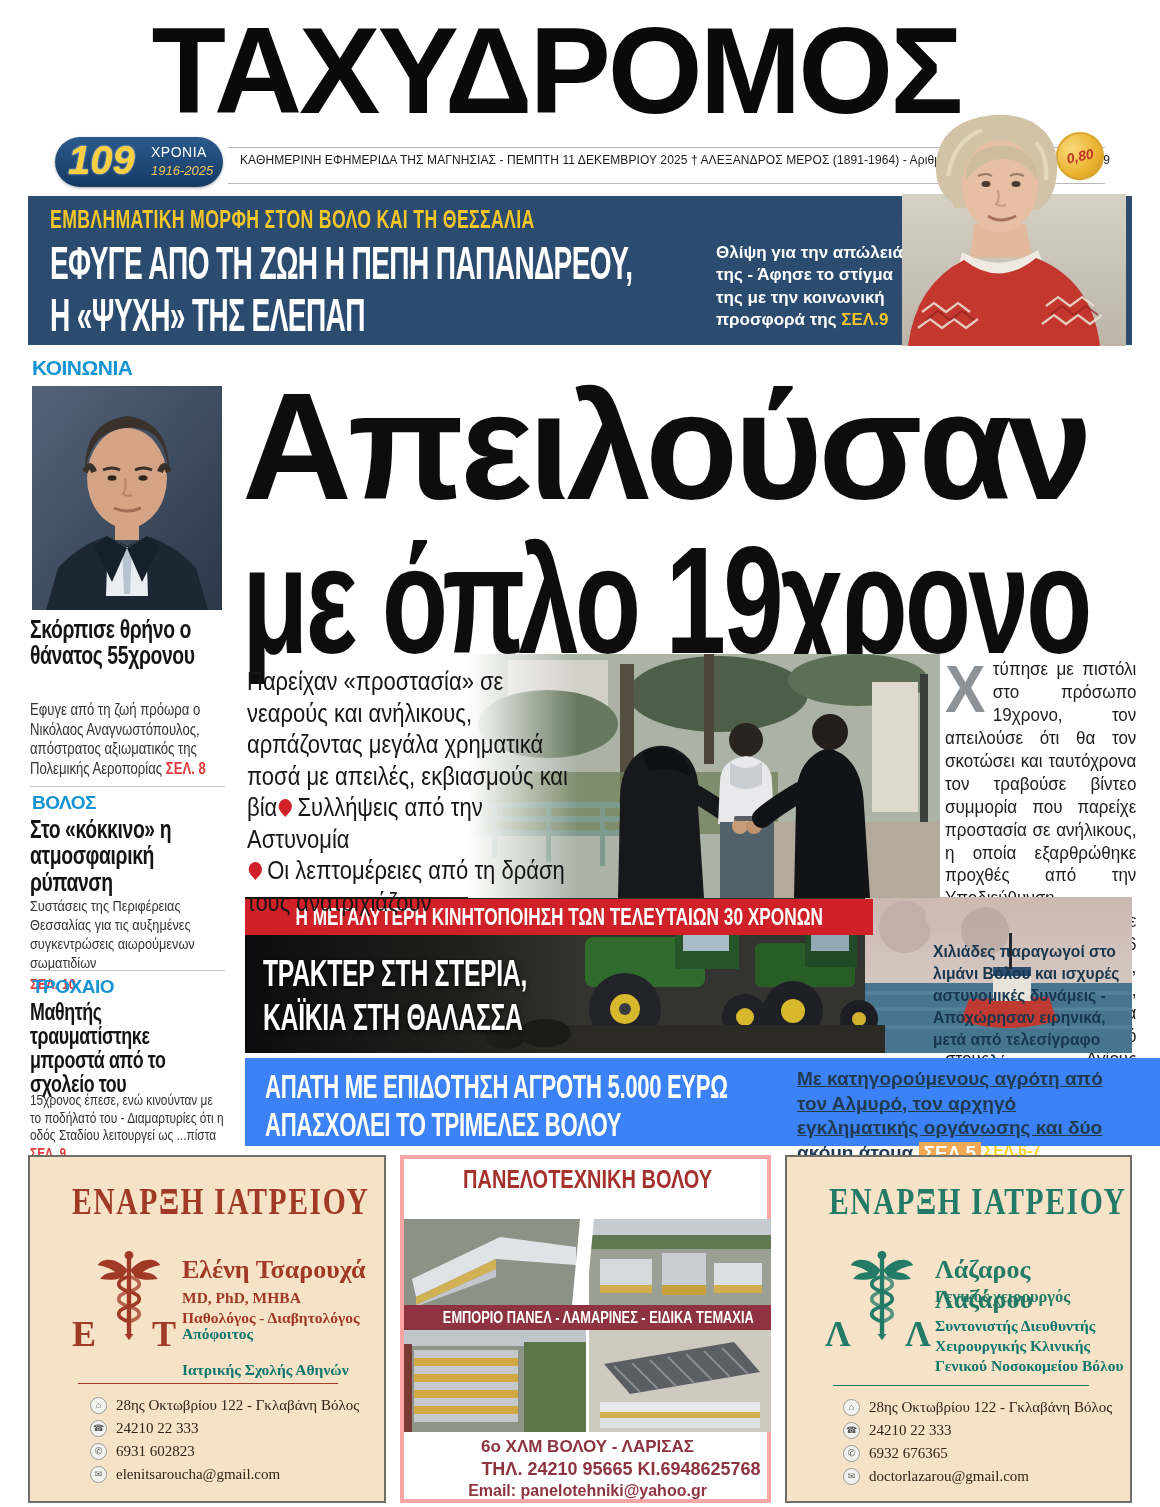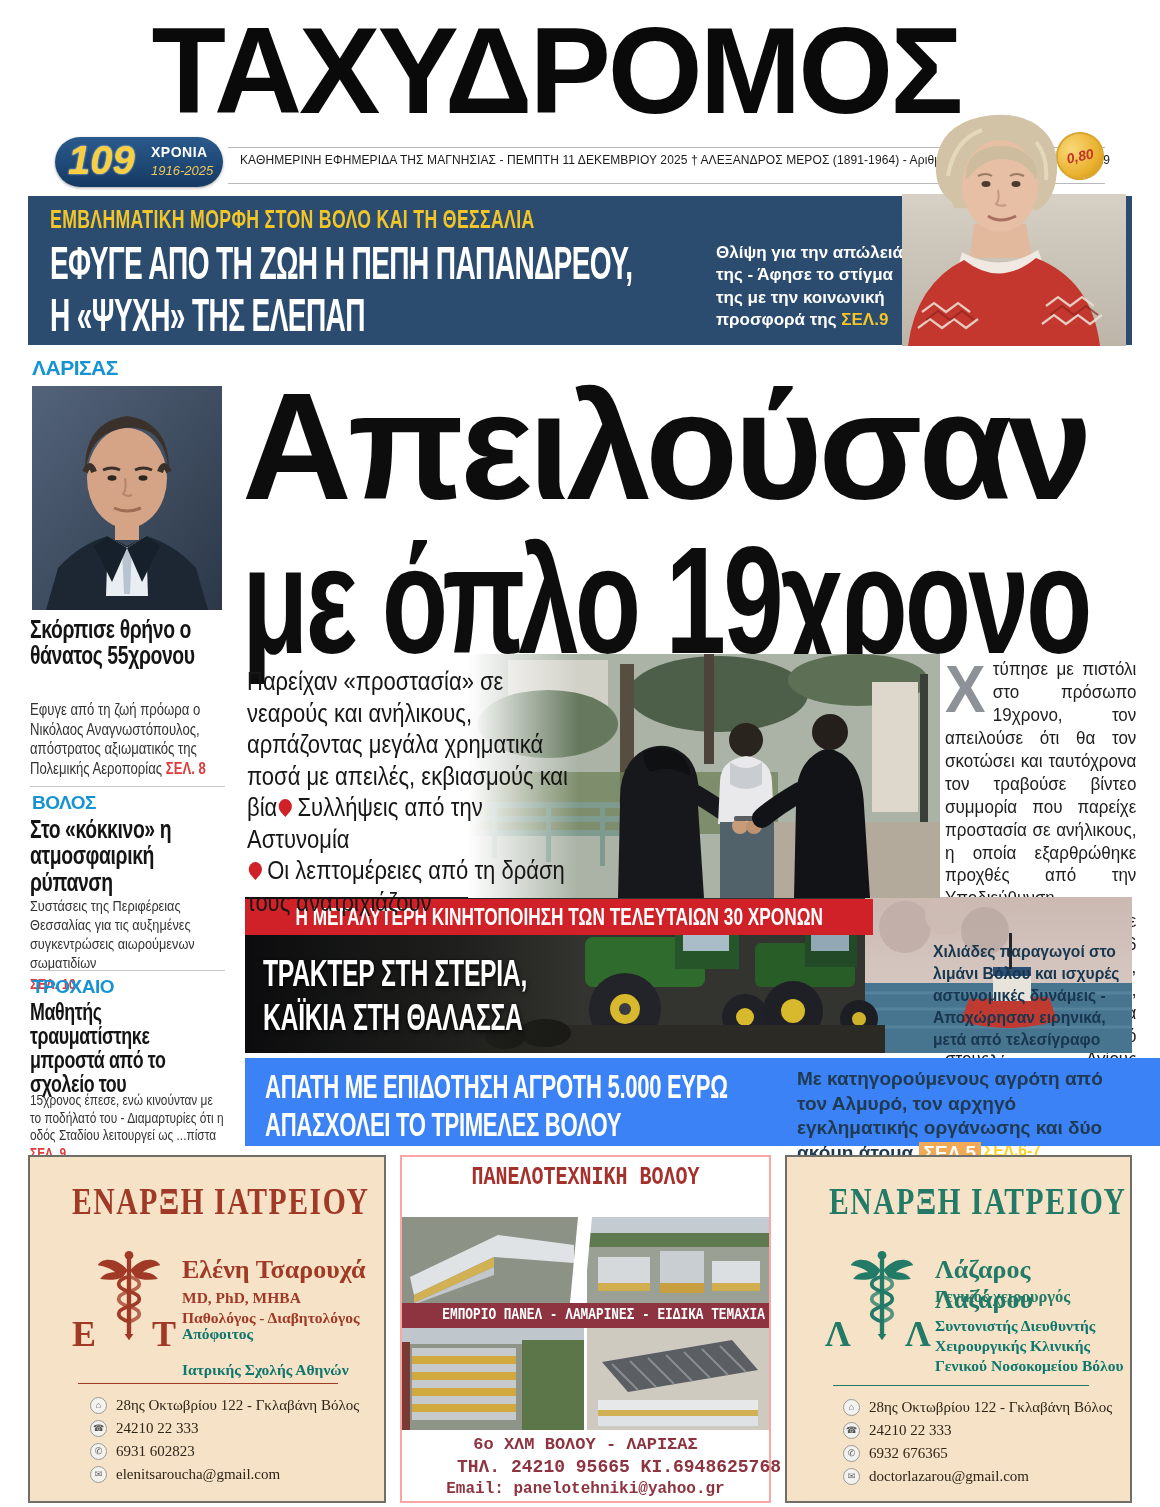--- a/index.html
+++ b/index.html
@@ -9,21 +9,21 @@
   .sx{transform-origin:left top;}
   .sxc{transform-origin:center top;display:inline-block;}
   
   .mast-title{width:1112px;text-align:center;font-weight:700;font-size:122px;
               letter-spacing:-3px;line-height:1;color:#0a0a0a;}
   .rule{height:1px;background:#b9b9b9;}
   .badge{width:168px;height:50px;border-radius:26px;
          background:linear-gradient(180deg,#2a5a8c,#153a63);box-shadow:0 1px 3px rgba(0,0,0,.35);}
   .badge .num{position:absolute;left:13px;top:1px;font-size:40px;font-weight:700;font-style:italic;
               color:#f8cf40;text-shadow:0 0 2px #fff;}
-  .badge .yrs{position:absolute;left:96px;top:7px;font-size:14px;font-weight:700;color:#fff;letter-spacing:.5px;}
+  .badge .yrs{position:absolute;left:96px;top:7px;font-size:14px;font-weight:400;color:#fff;letter-spacing:.5px;}
   .badge .rng{position:absolute;left:96px;top:26px;font-size:13px;font-style:italic;color:#f0c75a;}
   .dateline{font-size:12px;font-weight:500;color:#1a1a1a;white-space:nowrap;letter-spacing:.1px;}
   .coin{width:48px;height:48px;border-radius:50%;
         background:radial-gradient(circle at 35% 30%,#f9d87a,#eab22e 62%,#c98d1d);
         border:2px solid #d9a52c;box-sizing:border-box;transform:rotate(-12deg);
         display:flex;align-items:center;justify-content:center;}
   .coin span{color:#c23427;font-weight:700;font-size:14px;font-style:italic;}
   
   .banner{background:#2b4b6f;}
   .b-kicker{font-size:26px;font-weight:700;color:#f3c628;white-space:nowrap;letter-spacing:.5px;}
@@ -47,25 +47,25 @@
   
   .redbar{background:#cf2127;height:36px;}
   .redbar-t{font-size:23px;font-weight:700;color:#fff;line-height:36px;padding-left:14px;white-space:nowrap;}
   .farm-head{font-size:37px;font-weight:700;color:#fff;line-height:1.16;white-space:nowrap;
              text-shadow:0 2px 6px rgba(0,0,0,.85),0 0 2px rgba(0,0,0,.6);letter-spacing:-.5px;}
   .farm-note{font-size:17px;font-weight:700;color:#17364f;line-height:1.3;}
   .farm-note .pg{color:#ffd21f;}
   
   .orange{background:#3b82f6;padding-left:40px;}
   .o-head{font-size:33px;font-weight:700;color:#fff;line-height:1.3;white-space:nowrap;letter-spacing:-.5px;}
-  .o-note{font-size:19px;font-weight:600;color:#203a52;line-height:1.3;}
+  .o-note{font-size:19px;font-weight:600;color:#203a52;line-height:1.3;text-decoration:underline;}
   .o-note .chip{background:#f2a955;color:#fff;font-weight:700;padding:0 5px;}
   
   .ad{box-sizing:border-box;border:2px solid #6f6f67;background:#f6e3c7;}
-  .ad2{box-sizing:border-box;border:2px solid #fca5a5;background:#fff;font-family:Liberation Mono, monospace;}
+  .ad2{box-sizing:border-box;border:4px solid #fca5a5;background:#fff;}
   .ad-title{font-family:"Liberation Serif",serif;font-weight:700;font-size:38px;
             letter-spacing:2px;white-space:nowrap;}
   .doc-name{font-family:"Liberation Serif",serif;font-weight:700;font-size:26px;}
   .doc-sub{font-family:"Liberation Serif",serif;font-weight:700;font-size:15.5px;}
   .doc-gray{font-family:"Liberation Serif",serif;font-weight:600;font-size:15.5px;color:#0f766e;}
   .mono-letter{font-family:"Liberation Serif",serif;font-weight:700;font-size:36px;}
   .c-row{display:flex;align-items:center;gap:9px;margin-bottom:6px;}
   .cic{flex:0 0 15px;width:15px;height:15px;border-radius:50%;background:#f2f2f0;border:1px solid #9a9a94;
        color:#555;font-size:9px;line-height:15px;text-align:center;}
   .c-txt{font-family:"Liberation Serif",serif;font-size:15px;color:#2e2418;}
@@ -145,21 +145,21 @@
       <path d="M40 222 l12 -9 12 9 12 -9 12 9 12 -9"></path>
       <path d="M168 200 l12 -9 12 9 12 -9 12 9"></path>
       <path d="M164 218 l12 -9 12 9 12 -9 12 9 12 -9"></path>
     </g>
     <g stroke="#8f241e" stroke-width="2" fill="none" opacity=".7">
       <path d="M48 214 l12 -9 12 9 12 -9 12 9"></path>
       <path d="M172 209 l12 -9 12 9 12 -9 12 9"></path>
     </g>
   </svg>
 
-  <div class="abs sec-label" style="left:32px;top:356px;">ΛΑΡΙΣΑΣ</div>
+  <div class="abs sec-label" style="left:32px;top:356px;">ΚΟΙΝΩΝΙΑ</div>
 
   <svg class="abs" style="left:32px;top:386px;" width="190" height="224" viewBox="0 0 190 224">
     <defs>
       <linearGradient id="pbg" x1="0" y1="0" x2="1" y2="1">
         <stop offset="0" stop-color="#53637a"></stop>
           <stop offset="1" stop-color="#2c3848"></stop>
       </linearGradient>
     </defs>
     <rect width="190" height="224" fill="url(#pbg)"></rect>
     <rect x="83" y="120" width="24" height="34" fill="#d5a486"></rect>

